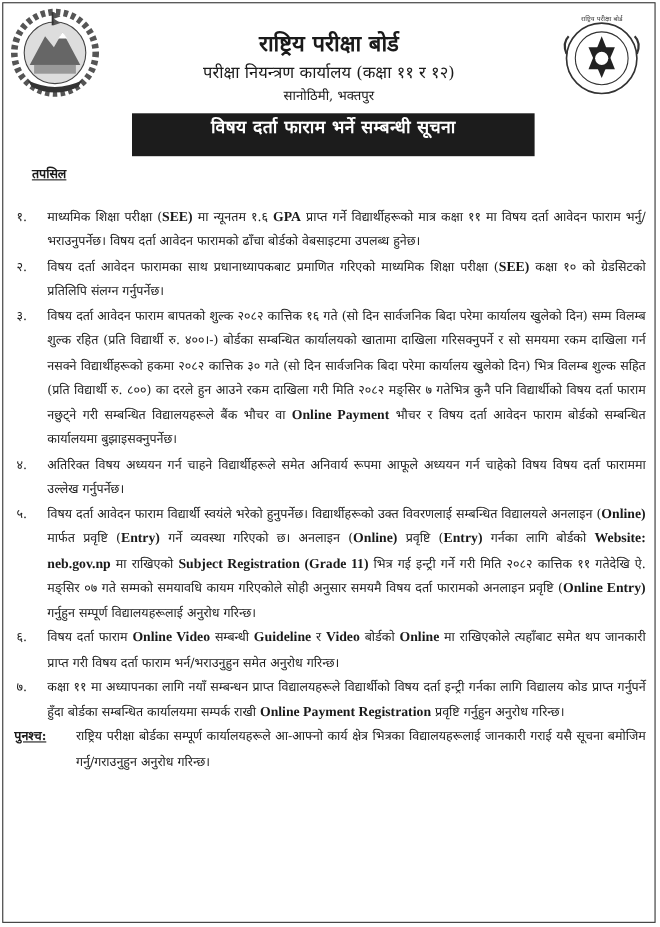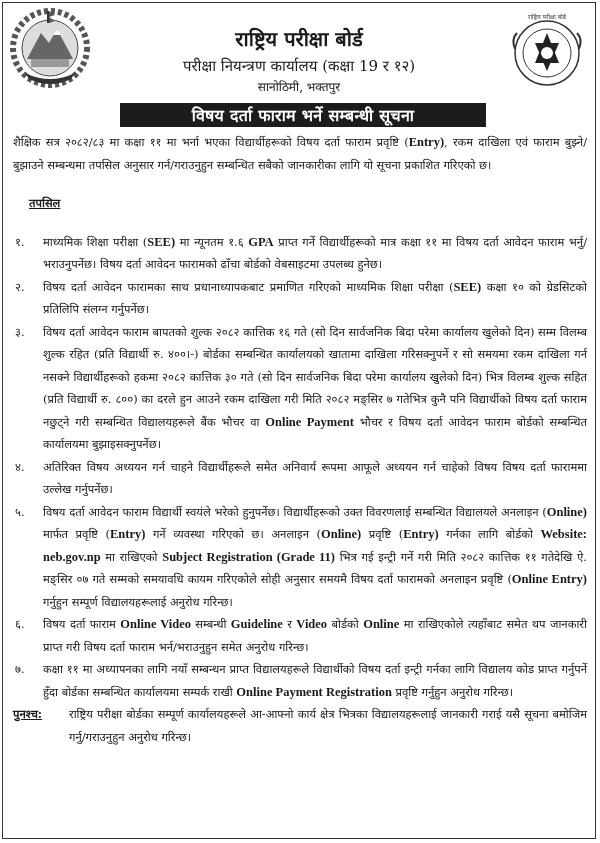--- a/index.html
+++ b/index.html
@@ -14,21 +14,21 @@
   }
   .header { position: relative; height: 98px; }
   .logo-left { position: absolute; left: 6px; top: 4px; width: 82px; height: 82px; }
   .logo-right { position: absolute; right: 8px; top: 6px; width: 80px; height: 84px; }
   .hdr-line { position: absolute; left: 0; right: 0; text-align: center; white-space: nowrap; }
   .gov { top: 4px; font-size: 14px; }
   .board { top: 22px; font-size: 20px; font-weight: bold; }
   .office { top: 52px; font-size: 15px; }
   .place { top: 75px; font-size: 12px; }
   .title-bar {
-    position: absolute; left: 117px; top: 100px; width: 366px; height: 24px;
+    position: absolute; left: 117px; top: 100px; width: 366px; height: 39px;
     background: #1c1c1c; color: #fff; text-align: center;
     font-size: 16px; font-weight: bold; line-height: 26px; letter-spacing: 0.3px;
   }
   .body {
     position: absolute; left: 10px; right: 8px; top: 128px;
     font-size: 11.4px; line-height: 22.5px; text-align: justify;
   }
   .intro { margin: 0; }
   .tapsil { text-decoration: underline; font-weight: bold; margin: 16px; }
   .item { display: flex; margin: 0; }
@@ -49,37 +49,36 @@
       <circle cx="41" cy="41" r="37" fill="none" stroke="#555" stroke-width="6" stroke-dasharray="4 3"></circle>
       <circle cx="41" cy="41" r="28" fill="#ddd" stroke="#444" stroke-width="1"></circle>
       <polygon points="18,52 32,26 40,36 48,22 64,52" fill="#666"></polygon>
       <polygon points="44,28 48,22 52,28" fill="#fff"></polygon>
       <rect x="22" y="52" width="38" height="8" fill="#999"></rect>
       <path d="M16 66 Q41 78 66 66 L62 72 Q41 82 20 72 Z" fill="#333"></path>
       <rect x="38" y="4" width="2" height="12" fill="#333"></rect>
       <polygon points="40,4 46,8 40,10 46,14 40,16" fill="#555"></polygon>
     </svg>
     <div class="hdr-line board">राष्ट्रिय परीक्षा बोर्ड</div>
-    <div class="hdr-line office">परीक्षा नियन्त्रण कार्यालय (कक्षा 19 र १२)</div>
+    <div class="hdr-line office">परीक्षा नियन्त्रण कार्यालय (कक्षा ११ र १२)</div>
     <div class="hdr-line place">सानोठिमी, भक्तपुर</div>
     <svg class="logo-right" viewBox="0 0 80 84">
       <circle cx="40" cy="44" r="32" fill="none" stroke="#333" stroke-width="1.5"></circle>
       <circle cx="40" cy="44" r="24" fill="none" stroke="#333" stroke-width="1"></circle>
       <polygon points="40,24 52,54 28,54" fill="#222"></polygon>
       <polygon points="40,62 52,34 28,34" fill="#222"></polygon>
       <circle cx="40" cy="44" r="6" fill="#fff"></circle>
       <path d="M8 40 Q4 30 10 24 M72 40 Q76 30 70 24" stroke="#333" fill="none" stroke-width="2"></path>
       <text x="40" y="10" font-size="6" text-anchor="middle" fill="#333">राष्ट्रिय परीक्षा बोर्ड</text>
     </svg>
   </div>
 
   <div class="title-bar">विषय दर्ता फाराम भर्ने सम्बन्धी सूचना</div>
 
   <div class="body">
-    <p class="intro">शैक्षिक सत्र २०८२/८३ मा कक्षा ११ मा भर्ना भएका विद्यार्थीहरूको विषय दर्ता फाराम प्रवृष्टि (<span class="en">Entry)</span>, रकम दाखिला एवं फाराम बुझ्ने/बुझाउने सम्बन्धमा तपसिल अनुसार गर्न/गराउनुहुन सम्बन्धित सबैको जानकारीका लागि यो सूचना प्रकाशित गरिएको छ।</p>
     <p class="tapsil">तपसिल</p>
     <div id="items">
         <div class="item">
           <span class="num">१.</span>
           <span class="txt">माध्यमिक शिक्षा परीक्षा (<span class="en">SEE)</span> मा न्यूनतम १.६ <span class="en">GPA</span> प्राप्त गर्ने विद्यार्थीहरूको मात्र कक्षा ११ मा विषय दर्ता आवेदन फाराम भर्नु/भराउनुपर्नेछ। विषय दर्ता आवेदन फारामको ढाँचा बोर्डको वेबसाइटमा उपलब्ध हुनेछ।</span>
         </div>
         <div class="item">
           <span class="num">२.</span>
           <span class="txt">विषय दर्ता आवेदन फारामका साथ प्रधानाध्यापकबाट प्रमाणित गरिएको माध्यमिक शिक्षा परीक्षा (<span class="en">SEE)</span> कक्षा १० को ग्रेडसिटको प्रतिलिपि संलग्न गर्नुपर्नेछ।</span>
         </div>

